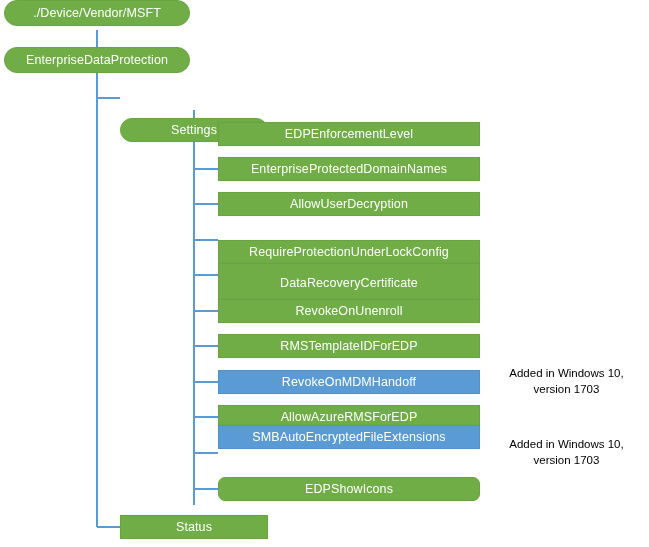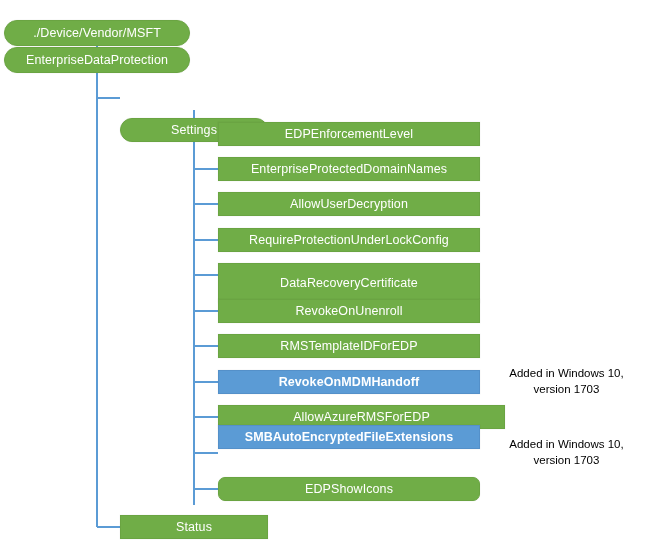--- a/index.html
+++ b/index.html
@@ -49,21 +49,20 @@
   }
 
   .node.green {
     background: #70AD47;
     border-color: #6aa442;
   }
 
   .node.blue {
     background: #5B9BD5;
     border-color: #5490c9;
-    font-weight: bold;
   }
 
   .node.pill {
     border-radius: 13px;
   }
 
   .node.rect {
     border-radius: 0;
   }
 
@@ -102,45 +101,45 @@
       <line x1="194" y1="275" x2="218" y2="275"></line>
       <line x1="194" y1="311" x2="218" y2="311"></line>
       <line x1="194" y1="346" x2="218" y2="346"></line>
       <line x1="194" y1="382" x2="218" y2="382"></line>
       <line x1="194" y1="417" x2="218" y2="417"></line>
       <line x1="194" y1="453" x2="218" y2="453"></line>
       <line x1="194" y1="489" x2="218" y2="489"></line>
     </g>
   </svg>
 
-  <div class="node green pill" style="left:4px; top:20px; width:186px; height:26px;">./Device/Vendor/MSFT</div>
+  <div class="node green pill" style="left:4px; top:0; width:186px; height:26px;">./Device/Vendor/MSFT</div>
 
   <div class="node green pill" style="left:4px; top:47px; width:186px; height:26px;">EnterpriseDataProtection</div>
 
   <div class="node green pill" style="left:120px; top:86px; width:148px; height:24px;margin-top:32px;">Settings</div>
 
   <div class="node green rect" style="left:120px; top:515px; width:148px; height:24px;">Status</div>
 
   <div class="node green rect" style="left:218px; top:122px; width:262px; height:24px;">EDPEnforcementLevel</div>
 
   <div class="node green rect" style="left:218px; top:192px; width:262px; height:24px;">AllowUserDecryption</div>
 
   <div class="node green rect" style="left:218px; top:157px; width:262px; height:24px;">EnterpriseProtectedDomainNames</div>
 
-  <div class="node green rect" style="left:218px; top:228px; width:262px; height:24px;">RequireProtectionUnderLockConfig</div>
+  <div class="node green rect" style="left:218px; top:240px; width:262px; height:24px;">RequireProtectionUnderLockConfig</div>
 
   <div class="node green rect" style="left:218px; top:263px; width:262px; height:40px;">DataRecoveryCertificate</div>
 
   <div class="node green rect" style="left:218px; top:299px; width:262px; height:24px;">RevokeOnUnenroll</div>
 
   <div class="node green rect" style="left:218px; top:334px; width:262px; height:24px;">RMSTemplateIDForEDP</div>
 
   <div class="node blue rect" style="left:218px; top:370px; width:262px; height:24px;">RevokeOnMDMHandoff</div>
 
-  <div class="node green rect" style="left:218px; top:405px; width:287px; height:24px;">AllowAzureRMSForEDP</div>
+  <div class="node green rect" style="left:218px; top:405px; width:262px; height:24px;">AllowAzureRMSForEDP</div>
 
   <div class="node blue rect" style="left:218px; top:425px; width:262px; height:24px;">SMBAutoEncryptedFileExtensions</div>
 
   <div class="node green rect" style="left:218px; top:477px; width:262px; height:24px;border-radius:7px;">EDPShowIcons</div>
 
   <div class="annotation" style="left:489px; top:366px; width:155px;">Added in Windows 10,
 version 1703</div>
 
   <div class="annotation" style="left:489px; top:437px; width:155px;">Added in Windows 10,
 version 1703</div>

